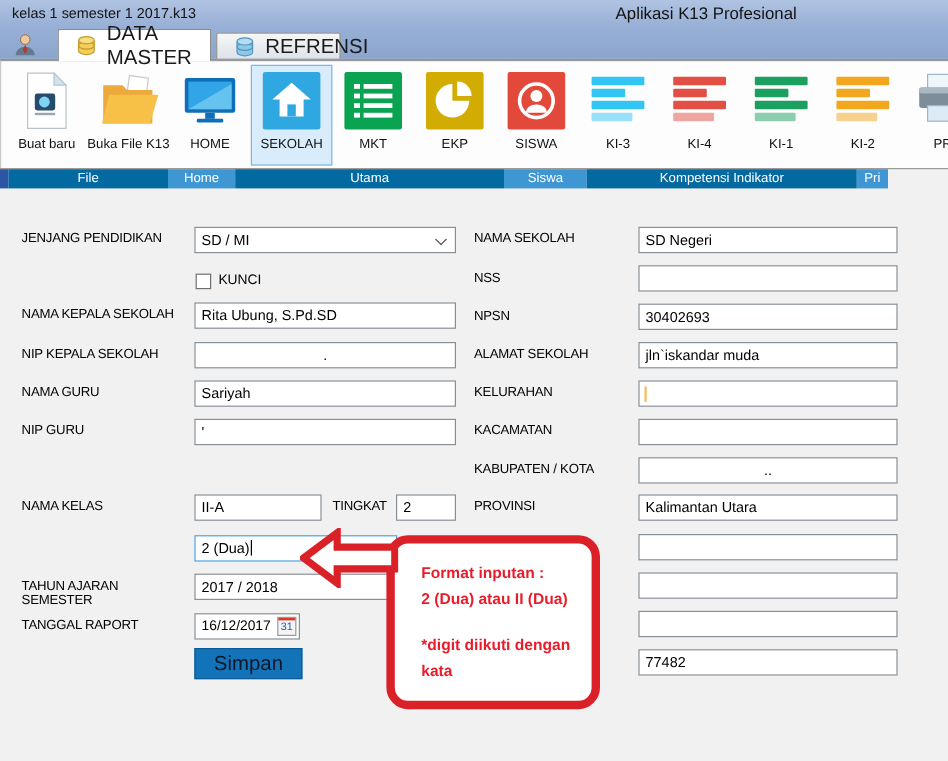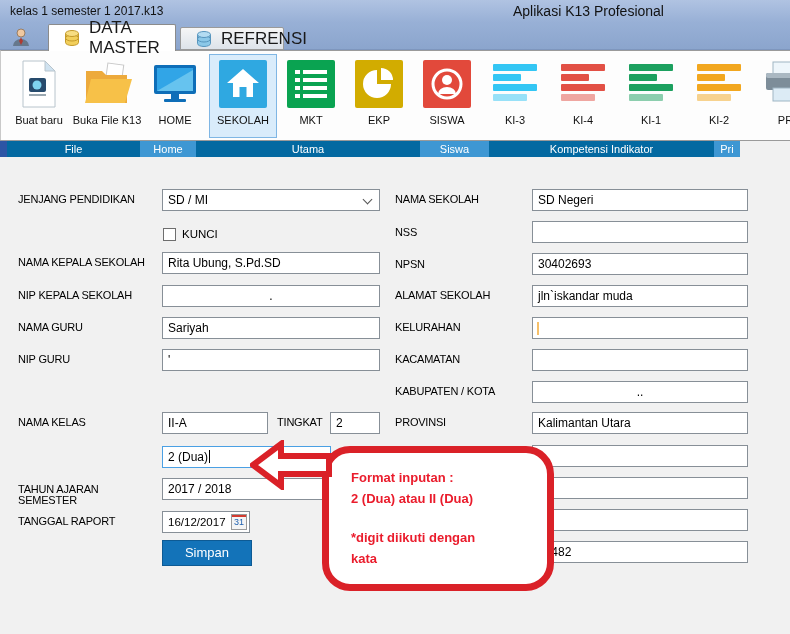--- a/index.html
+++ b/index.html
@@ -67,26 +67,26 @@
 
   .chk { position:absolute; left:163px; top:228px; width:13px; height:13px; background:#fff;
     border:1px solid #6e6e6e; cursor:pointer; }
   .chklabel { position:absolute; left:182px; top:228px; font-size:11.5px; color:#000; }
 
   .calbtn { position:absolute; right:2px; top:2px; width:16px; height:16px; background:#f4f4f4;
     border:1px solid #9a9a9a; font-size:9px; color:#1d5fae; text-align:center; line-height:14px; cursor:pointer; }
   .calbtn::before { content:""; position:absolute; left:0; top:0; width:100%; height:2px; background:#d23b30; }
 
   .btn-simpan { position:absolute; left:162px; top:540px; width:90px; height:26px; background:#1373b9;
-    border:1px solid #0d5a94; color:#ffffff; font-size:13px; text-align:center; line-height:24px; cursor:pointer; }
+    border:1px solid #0d5a94; color:#0f172a; font-size:17px; text-align:center; line-height:24px; cursor:pointer; }
 
   
   .note-arrow { position:absolute; left:250px; top:440px; z-index:10; }
-  .notebox { position:absolute; left:322px; top:446px; width:232px; height:145px; background:#fff;
-    border:7px solid #da2128; border-radius:28px; z-index:9; padding:14px 0 0 22px; }
+  .notebox { position:absolute; left:322px; top:446px; width:178px; height:145px; background:#fff;
+    border:7px solid #da2128; border-radius:18px; z-index:9; padding:14px 0 0 22px; }
   .noteline { font-size:13px; font-weight:bold; color:#ea1c2c; line-height:21px; }
   .notegap { height:18px; }
 </style>
 </head>
 <body>
 
 <div class="window">
 
   <div class="titlebar">
     <span class="doc-title">kelas 1 semester 1 2017.k13</span>

